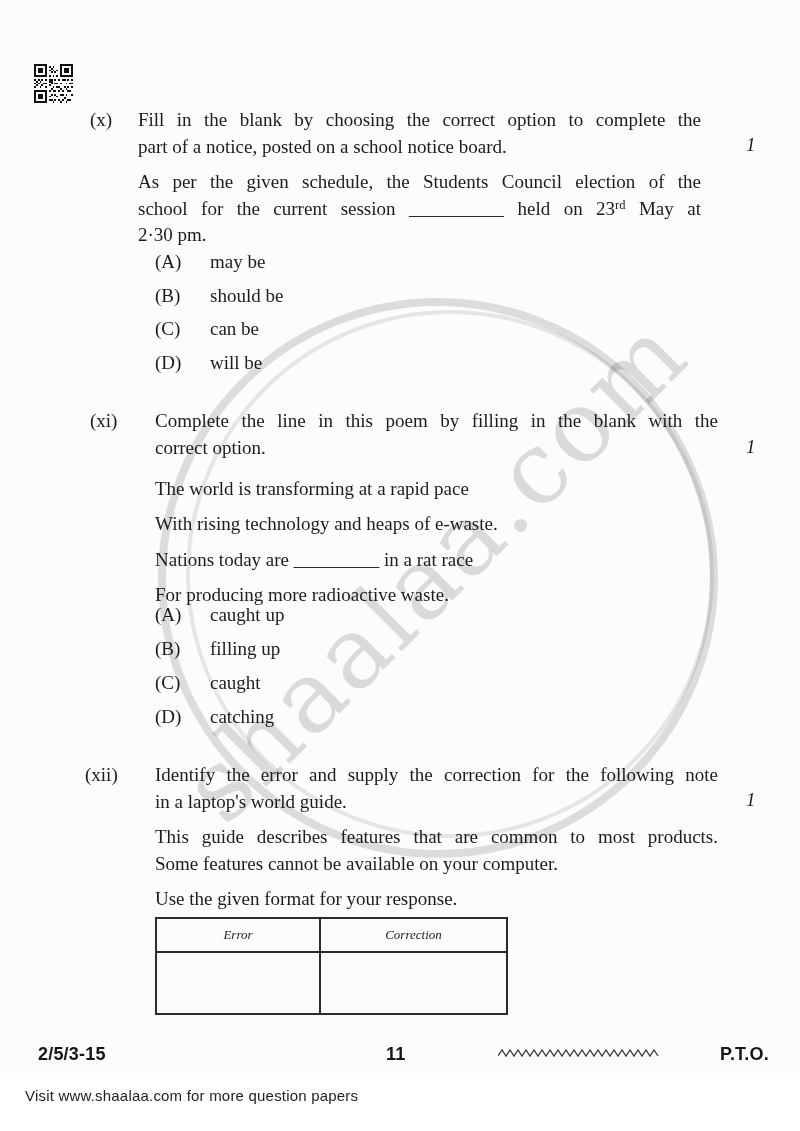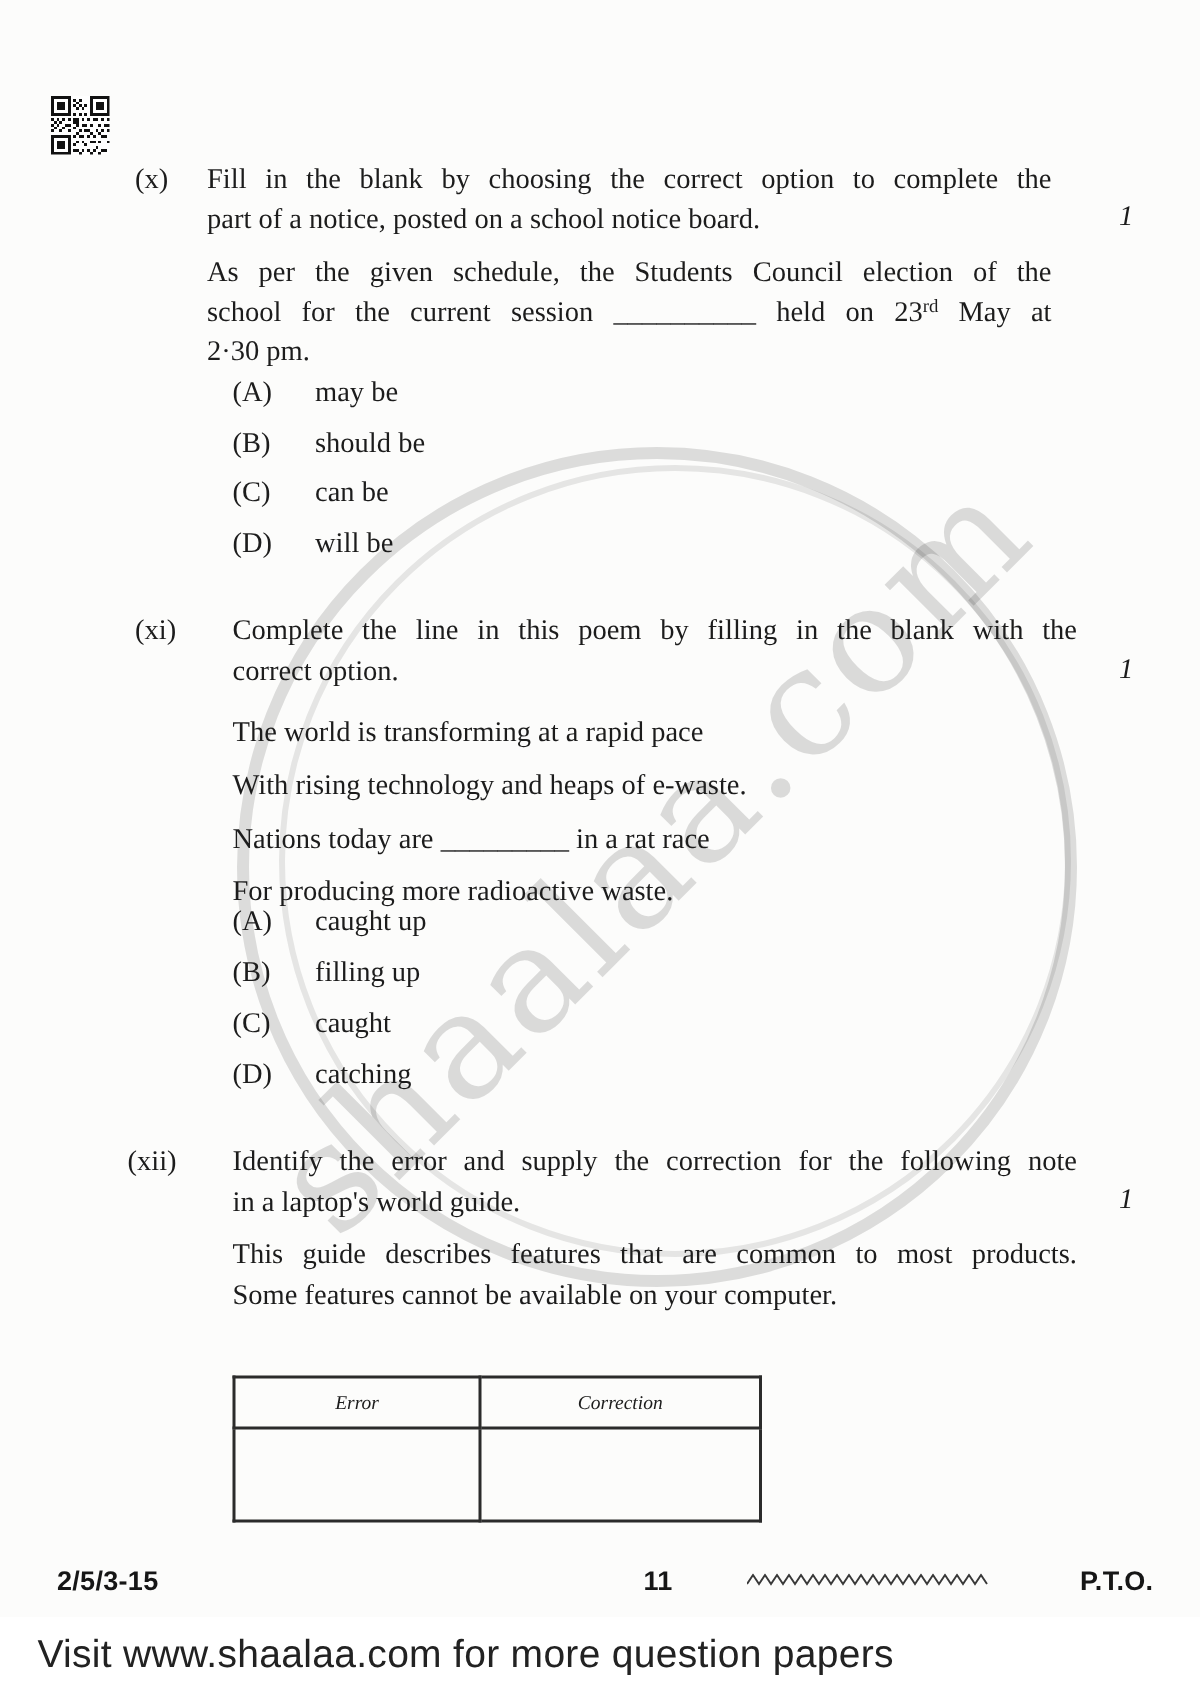--- a/index.html
+++ b/index.html
@@ -70,21 +70,21 @@
     font-size:18px;font-weight:600;color:#161616;letter-spacing:0.2px;
   }
   .squiggle{position:absolute;left:498px;top:1049px;}
 
   .promo-bar{
     position:absolute;left:0;top:1078px;width:800px;height:53px;background:#ffffff;
   }
   .promo-text{
     position:absolute;left:25px;top:9px;
     font-family:"Liberation Sans", sans-serif;
-    font-size:26px;color:#222222;letter-spacing:0.2px;
+    font-size:15px;color:#222222;letter-spacing:0.2px;
   }
 </style>
 </head>
 <body>
 
 <div class="page">
 
   <div class="scan-area">
     <div class="wm-circle-outer"></div>
     <div class="wm-circle-inner"></div>
@@ -244,20 +244,21 @@
 
     <div class="q" style="left:85px;top:762px;width:671px;">
       <span class="qnum">(xii)</span>
       <div class="qbody" style="margin-left:70px;">
         <div class="jline">Identify the error and supply the correction for the following note</div>
         <div>in a laptop's world guide.</div>
         <div class="para">
           <div class="jline">This guide describes features that are common to most products.</div>
           <div>Some features cannot be available on your computer.</div>
         </div>
+        <div class="para">Use the given format for your response.</div>
       </div>
     </div>
     <div class="marks" style="top:789px;">1</div>
 
     <table class="fmt-table">
       <colgroup>
           <col class="col-error">
           <col class="col-corr">
         </colgroup>
       <tbody>
@@ -266,21 +267,21 @@
         <th>Correction</th>
       </tr>
       <tr>
         <td></td>
         <td></td>
       </tr>
     </tbody>
       </table>
 
     <div class="footer-item" style="left:38px;">2/5/3-15</div>
-    <div class="footer-item" style="left:386px;margin-left:43px;">11</div>
+    <div class="footer-item" style="left:386px;">11</div>
     <svg class="squiggle" width="164" height="10" viewBox="0 0 164 10">
       <polyline points="0,7 4,1 8,7 12,1 16,7 20,1 24,7 28,1 32,7 36,1 40,7 44,1 48,7 52,1 56,7 60,1 64,7 68,1 72,7 76,1 80,7 84,1 88,7 92,1 96,7 100,1 104,7 108,1 112,7 116,1 120,7 124,1 128,7 132,1 136,7 140,1 144,7 148,1 152,7 156,1 160,7" fill="none" stroke="#3a3a3a" stroke-width="1.3"></polyline>
     </svg>
     <div class="footer-item" style="left:720px;">P.T.O.</div>
 
     <div class="promo-bar">
       <div class="promo-text">Visit www.shaalaa.com for more question papers</div>
     </div>
 
   </div>

